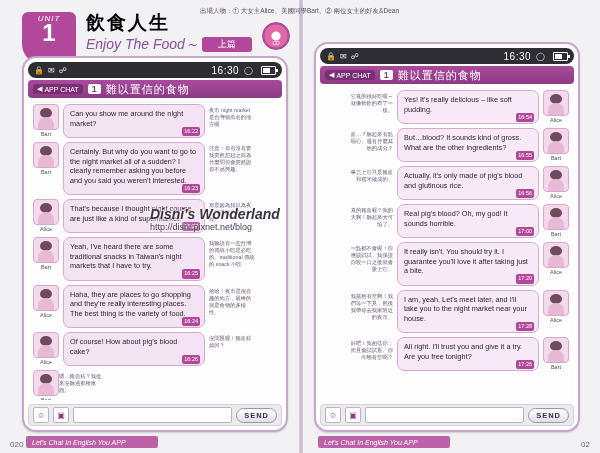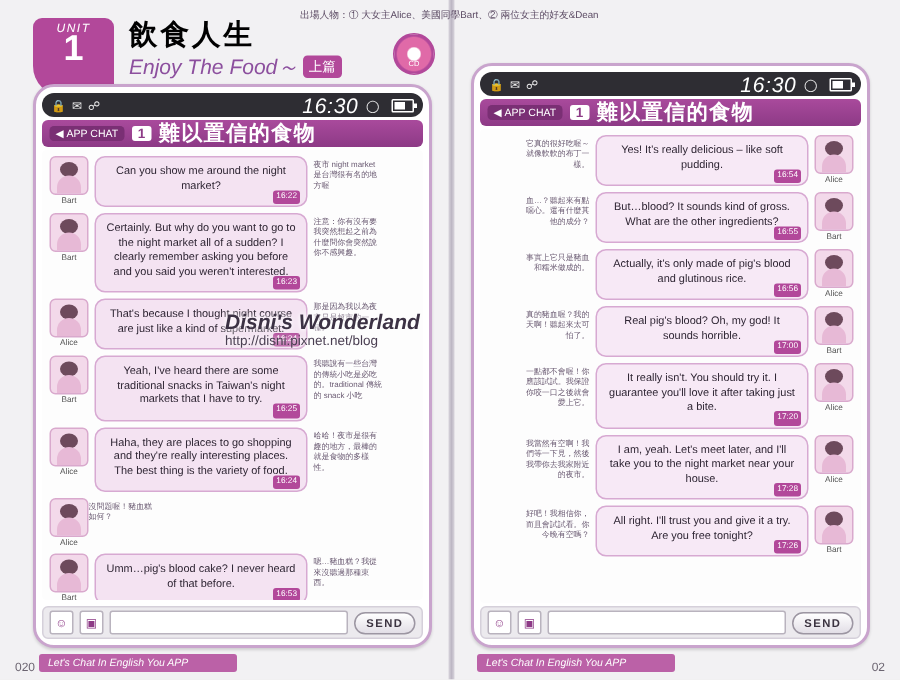--- a/index.html
+++ b/index.html
@@ -26,21 +26,21 @@
   .unit-badge .n{font-size:24px;font-weight:bold;line-height:20px;display:block;}
   .title-cn{
     position:absolute;left:86px;top:10px;font-size:19px;font-weight:bold;color:#000000;
     letter-spacing:2px;
   }
   .title-en{
     position:absolute;left:86px;top:36px;font-size:14px;color:#8c4f9e;font-style:italic;
   }
   .title-en .tag{
     display:inline-block;background:#b2489a;color:#fff;font-size:9px;
-    padding:1px 4px;border-radius:3px;margin-left:3px;font-style:normal;vertical-align:2px;
+    padding:1px 16px;border-radius:3px;margin-left:3px;font-style:normal;vertical-align:2px;
   }
   .cast{
     position:absolute;left:200px;top:6px;font-size:6.5px;color:#5b4a63;line-height:9px;
     width:210px;
   }
   .cd-icon{
     position:absolute;left:262px;top:22px;width:26px;height:26px;border-radius:50%;
     background:radial-gradient(circle at 50% 50%,#fff 0 4px,#e06aa8 5px 11px,#b2489a 12px 13px);
     border:1px solid #b2489a;
   }
@@ -54,39 +54,39 @@
   .phone.left{left:22px;top:56px;width:262px;height:372px;}
   .phone.right{left:314px;top:42px;width:262px;height:386px;}
 
   .statusbar{
     position:absolute;left:4px;right:4px;top:4px;height:16px;
     background:#2e2d33;border-radius:8px;color:#fff;font-size:8px;
     display:flex;align-items:center;padding:0 6px;box-sizing:border-box;
   }
   .statusbar .si{margin-right:4px;opacity:.9;font-size:8px;}
   .statusbar .spacer{flex:1;}
-  .statusbar .time{font-size:14px;letter-spacing:.5px;font-style:italic;}
+  .statusbar .time{font-size:10px;letter-spacing:.5px;}
   .statusbar .bat{width:13px;height:7px;border:1px solid #fff;border-radius:1px;margin-left:4px;position:relative;}
   .statusbar .bat:after{content:"";position:absolute;right:-3px;top:2px;width:2px;height:3px;background:#fff;}
   .statusbar .bat i{position:absolute;left:1px;top:1px;bottom:1px;width:7px;background:#fff;display:block;}
 
   .appbar{
     position:absolute;left:4px;right:4px;top:22px;height:18px;
     background:linear-gradient(#a94a9c,#8d3a86);border-radius:4px;
     display:flex;align-items:center;padding:0 5px;box-sizing:border-box;color:#fff;
   }
   .appbar .back{
     font-size:7px;background:#7a2f74;border-radius:3px;padding:1px 4px;margin-right:5px;
     display:flex;align-items:center;gap:2px;
   }
   .appbar .num{
     background:#fff;color:#8d3a86;font-weight:bold;font-size:9px;border-radius:2px;
     padding:0 4px;margin-right:5px;
   }
-  .appbar .ttl{font-size:14px;font-weight:bold;letter-spacing:1px;}
+  .appbar .ttl{font-size:11px;font-weight:normal;letter-spacing:1px;}
 
   .chatarea{
     position:absolute;left:4px;right:4px;top:42px;bottom:28px;
     background:#fdfdfd;border-radius:3px;overflow:hidden;
   }
   .phone.left .chatarea{ bottom:30px; }
 
   .row{display:flex;align-items:flex-start;margin:4px 5px 0 5px;}
   .row.right{flex-direction:row-reverse;}
   .av{
@@ -101,21 +101,21 @@
     background:#6d4a5c;
   }
   .av .pic:after{
     content:"";position:absolute;left:4px;top:12px;width:16px;height:12px;border-radius:8px 8px 0 0;
     background:#e7b9d6;
   }
   .av .nm{font-size:5.5px;color:#555;margin-top:1px;}
   .bub{
     position:relative;max-width:128px;background:#f4e3f2;border:1px solid #d7a9d2;
     border-radius:7px;padding:4px 6px 9px 6px;margin:0 4px;
-    font-size:7.3px;line-height:9.5px;color:#2e2533;text-align:center;
+    font-size:7.3px;line-height:9.5px;color:#2e2533;
   }
   .row.right .bub{background:#f7e9f6;}
   .bub .tm{
     position:absolute;right:4px;bottom:1px;font-size:5.5px;color:#fff;
     background:#b2489a;border-radius:2px;padding:0 2px;
   }
   .note{
     font-size:5.3px;color:#6a5a72;line-height:7px;width:46px;flex:0 0 46px;
     padding-top:3px;
   }
@@ -254,31 +254,31 @@
           <span class="tm">16:24</span>
         </div>
         <div class="note">哈哈！夜市是很有趣的地方，最棒的就是食物的多樣性。</div>
       </div>
 
       <div class="row">
         <div class="av">
           <div class="pic"></div>
             <div class="nm">Alice</div>
         </div>
+        <div class="bub">
+          <span>Of course! How about pig's blood cake?</span>
+          <span class="tm">16:26</span>
+        </div>
         <div class="note">沒問題喔！豬血糕如何？</div>
       </div>
 
       <div class="row">
         <div class="av">
           <div class="pic"></div>
             <div class="nm">Bart</div>
-        </div>
-        <div class="bub">
-          <span>Umm…pig's blood cake? I never heard of that before.</span>
-          <span class="tm">16:53</span>
         </div>
         <div class="note">嗯…豬血糕？我從來沒聽過那種東西。</div>
       </div>
 
     </div>
 
     <div class="inputbar">
       <span class="sq">☺</span>
       <span class="sq">▣</span>
       <span class="fld" placeholder=""></span>

